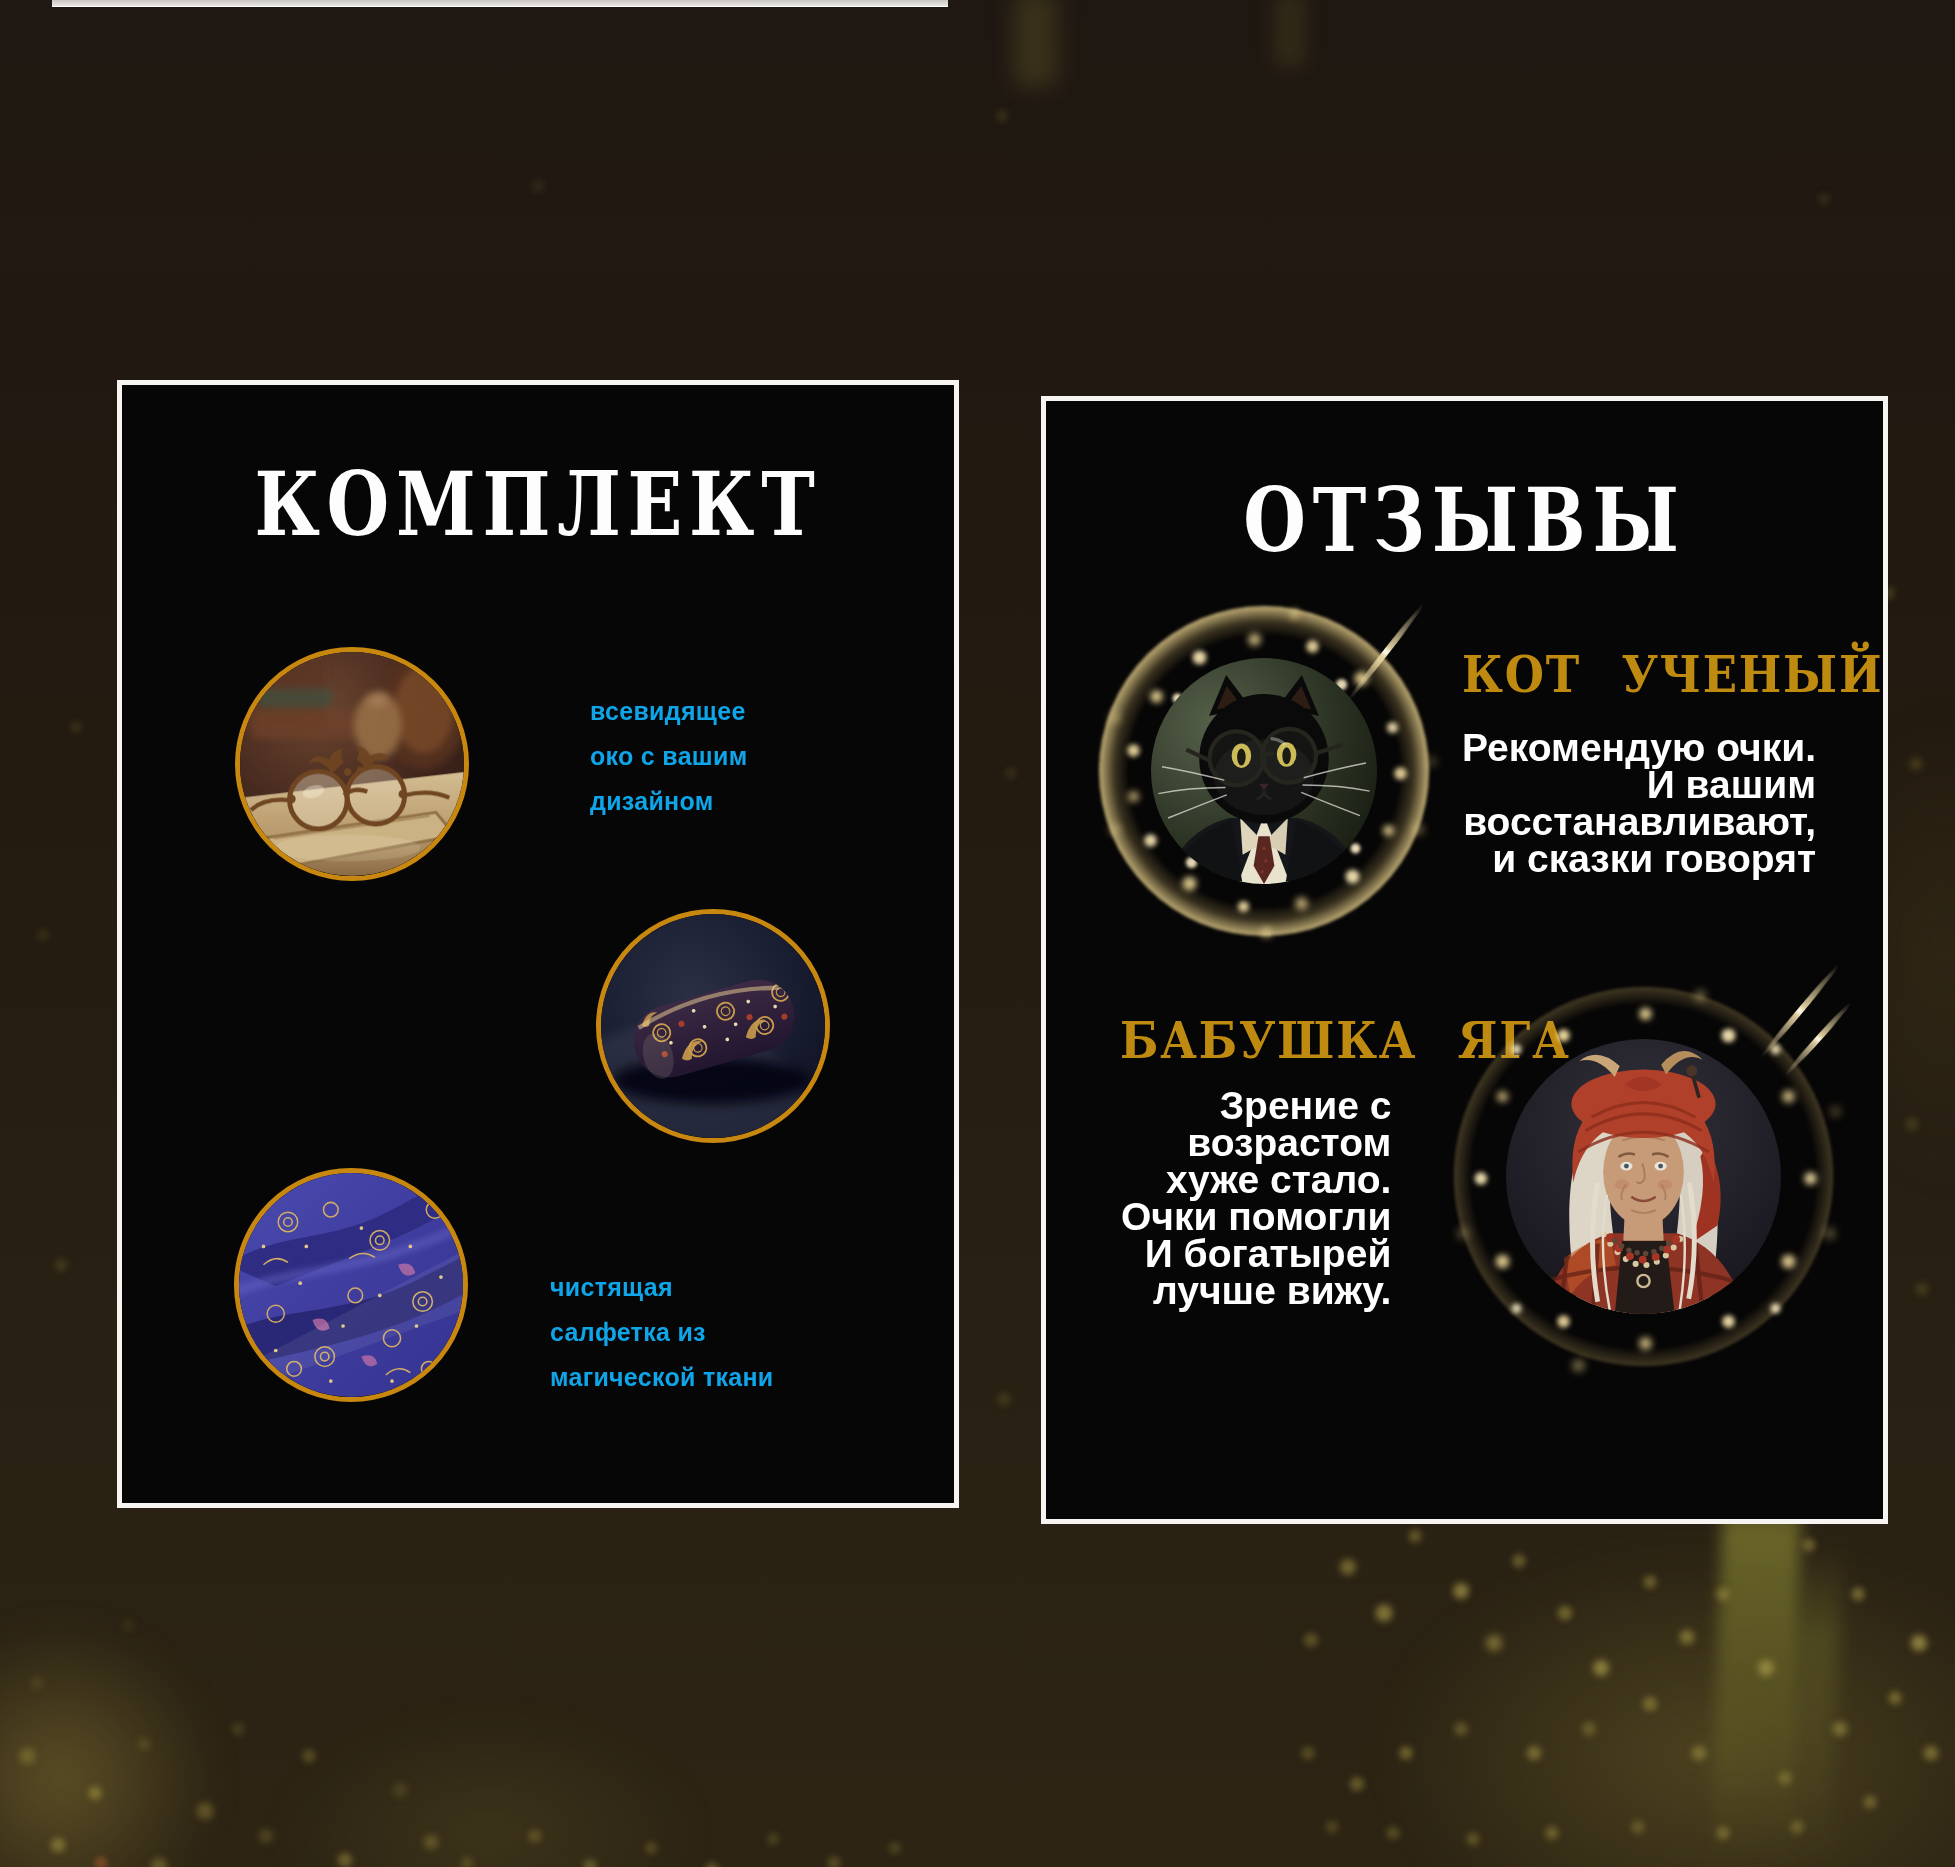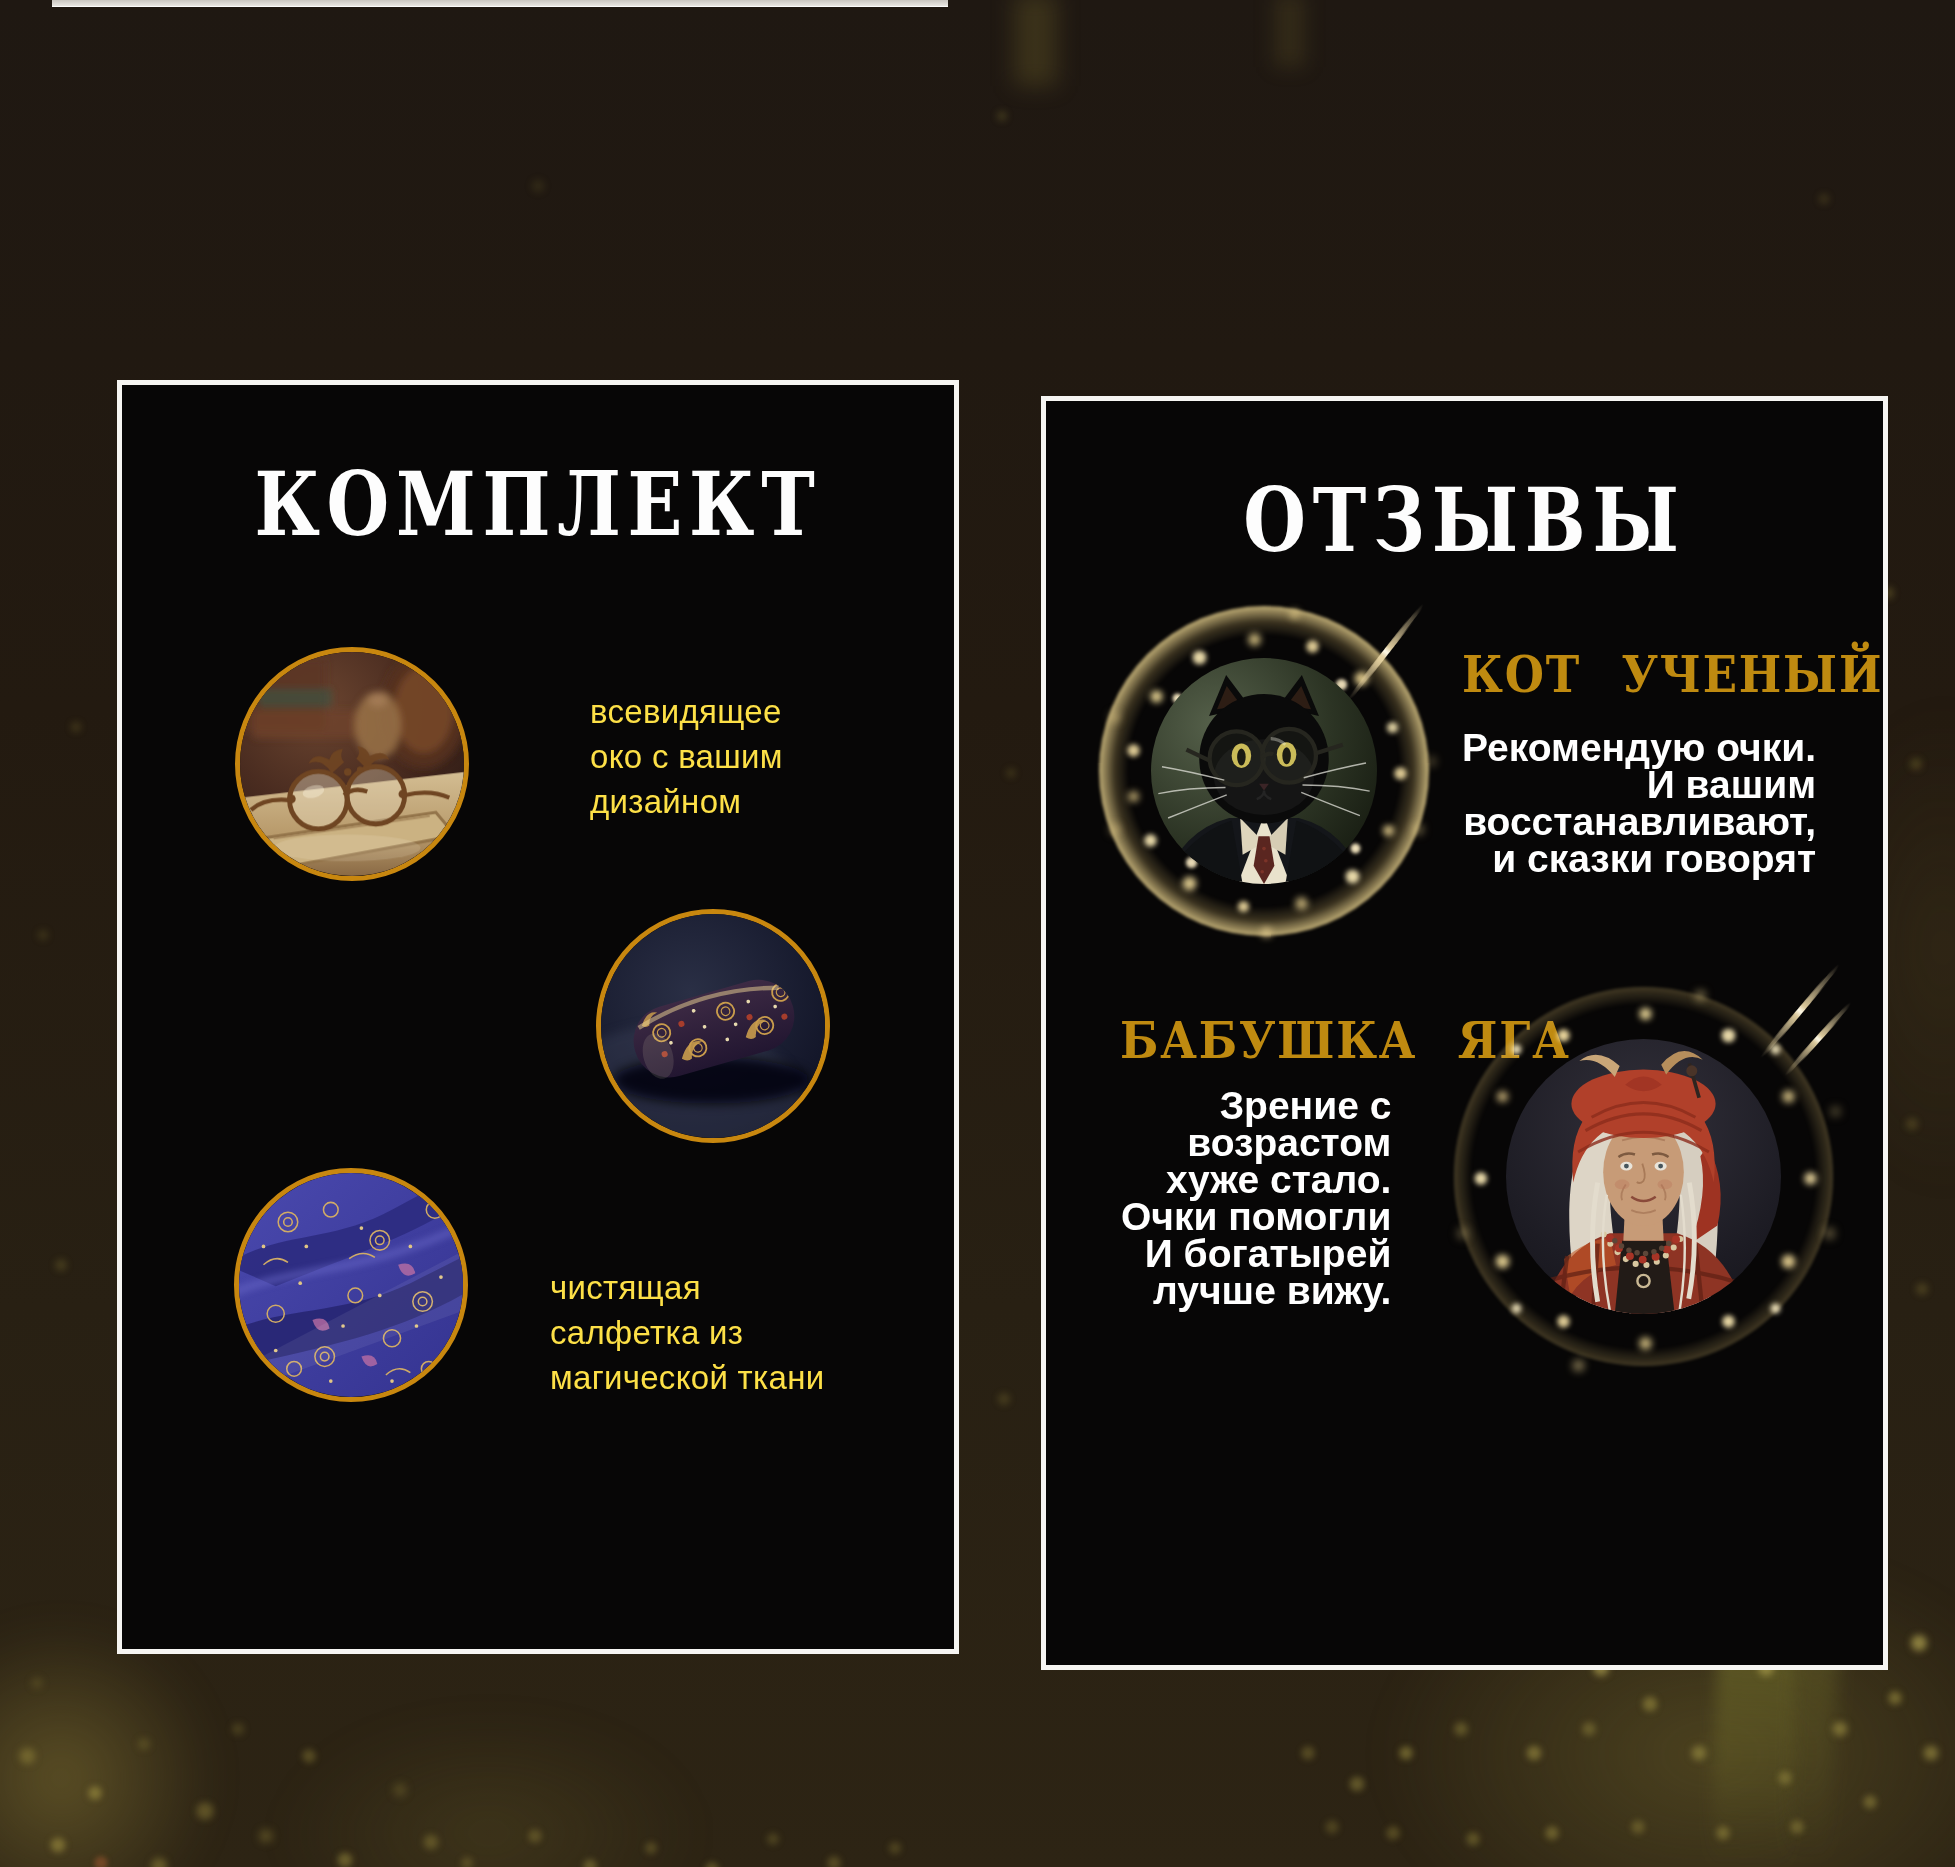--- a/index.html
+++ b/index.html
@@ -60,34 +60,34 @@
     1885px 590px 7.3px 3.1px rgba(150,136,60,.35),1913px 761px 7.3px 3.1px rgba(140,126,55,.35),
     1873px 938px 7.3px 3.1px rgba(150,136,60,.35),1909px 1121px 7.3px 3.1px rgba(150,136,60,.3),
     73px 724px 7.3px 2.4px rgba(125,112,50,.3),40px 932px 7.3px 2.4px rgba(120,108,48,.28),
     58px 1262px 7.3px 3.1px rgba(135,122,54,.32),1001px 1396px 7.3px 3.1px rgba(140,126,55,.3),
     1008px 770px 6.1px 2.4px rgba(120,108,48,.25),1821px 196px 7.3px 2.4px rgba(125,112,50,.28),
     1919px 1286px 7.3px 3.1px rgba(145,132,58,.32);}
   
   #top-bar{position:absolute;left:52px;top:0;width:896px;height:5.5px;
     background:linear-gradient(180deg,#c9c6c0,#e9e7e3);border-bottom:1.8px solid #fbfbfa;}
   
-  .panel{position:absolute;top:380px;height:1274px;background:#070606;border:5.5px solid #f6f5f2;box-sizing:border-box;}
+  .panel{position:absolute;top:380px;height:1128px;background:#070606;border:5.5px solid #f6f5f2;box-sizing:border-box;}
   #panel-kit{left:117px;width:842px;}
   #panel-reviews{left:1041px;width:847px;margin-top:16px;}
   .panel-title{position:absolute;left:0;top:67px;width:100%;text-align:center;
     font-family:"DejaVu Serif","Liberation Serif",serif;font-weight:bold;
     font-size:72px;letter-spacing:6.7px;color:#fdfdfd;
     transform:scaleY(1.22);transform-origin:50% 0;}
   
   .kit-circle{position:absolute;width:224px;height:224px;border:5.5px solid #c8870f;border-radius:50%;overflow:hidden;}
   .kit-circle svg{display:block;width:100%;height:100%;}
   #kit-c1{left:113px;top:262px;}
   #kit-c2{left:474px;top:524px;}
   #kit-c3{left:112px;top:783px;}
-  .kit-text{position:absolute;color:#fde047;font-weight:normal;font-size:33px;line-height:45px;letter-spacing:0.3px;}
+  .kit-text{position:absolute;color:#0ea5e9;font-weight:bold;font-size:25px;line-height:45px;letter-spacing:0.3px;}
   #kit-t1{left:468px;top:304px;}
   #kit-t2{left:68px;top:592px;}
   #kit-t3{left:428px;top:880px;}
   
   .review-name{position:absolute;font-family:"DejaVu Serif","Liberation Serif",serif;font-weight:bold;
     font-size:45px;color:#bf8a10;letter-spacing:1.8px;word-spacing:23px;
     transform:scaleY(1.12);transform-origin:0 0;white-space:nowrap;}
   #rev1-name{left:416px;top:244px;}
   #rev2-name{left:74px;top:610px;}
   .review-text{position:absolute;color:#ffffff;font-weight:bold;font-size:39px;line-height:37px;letter-spacing:0;text-align:right;}

